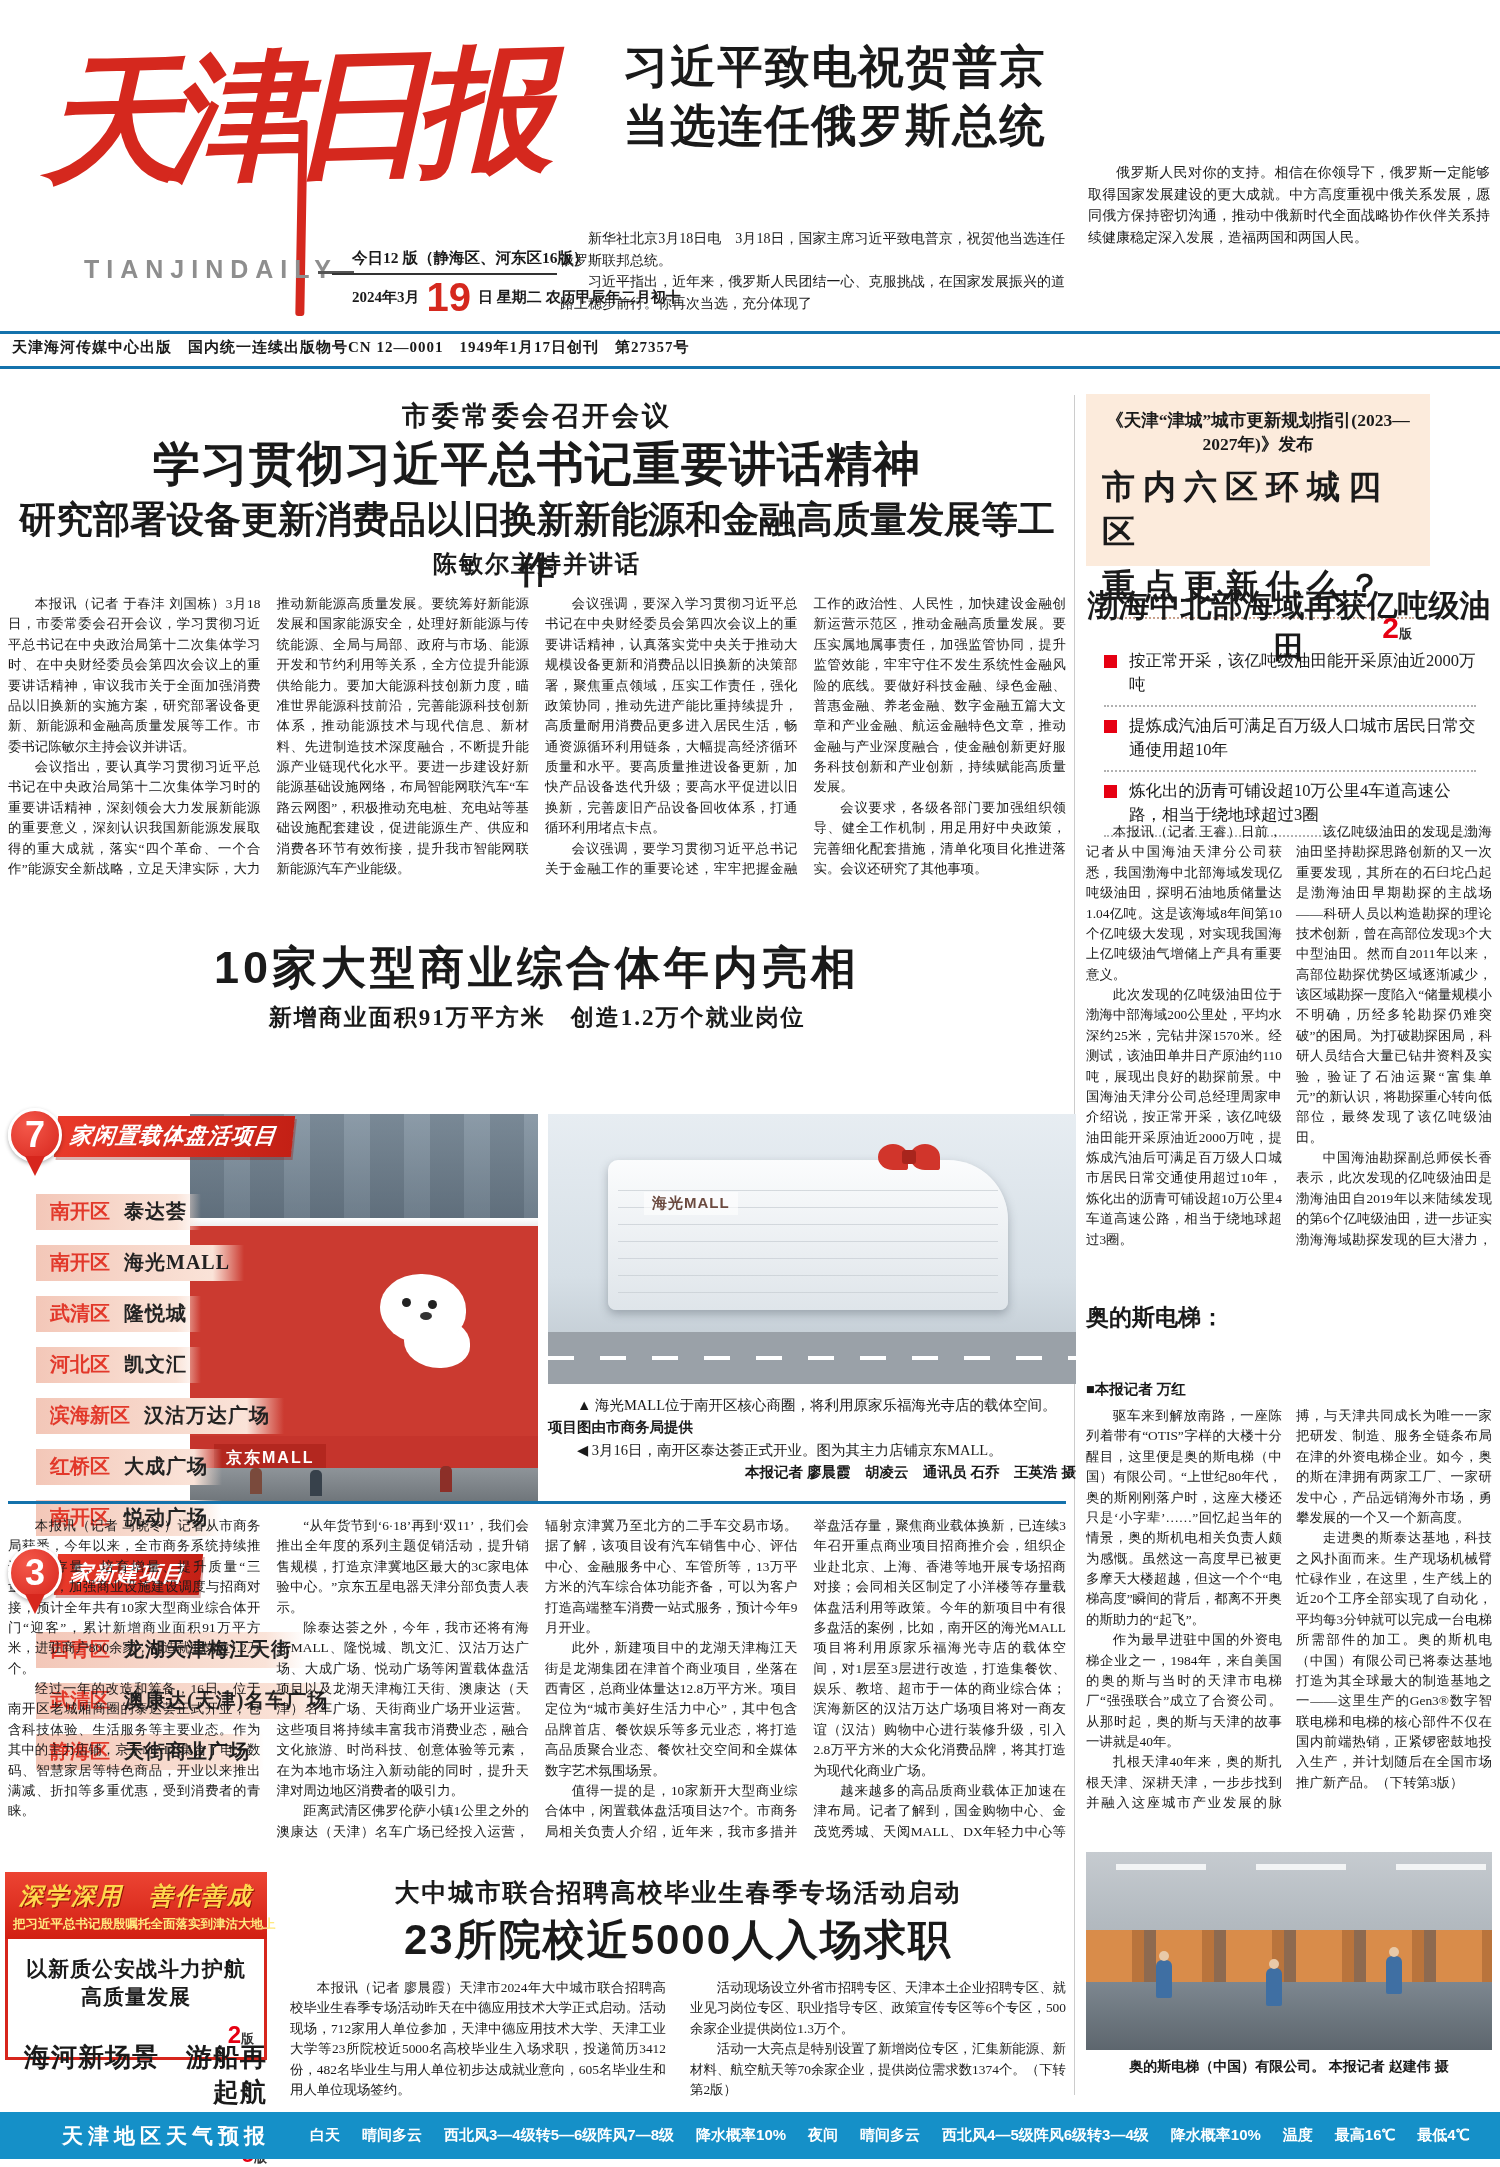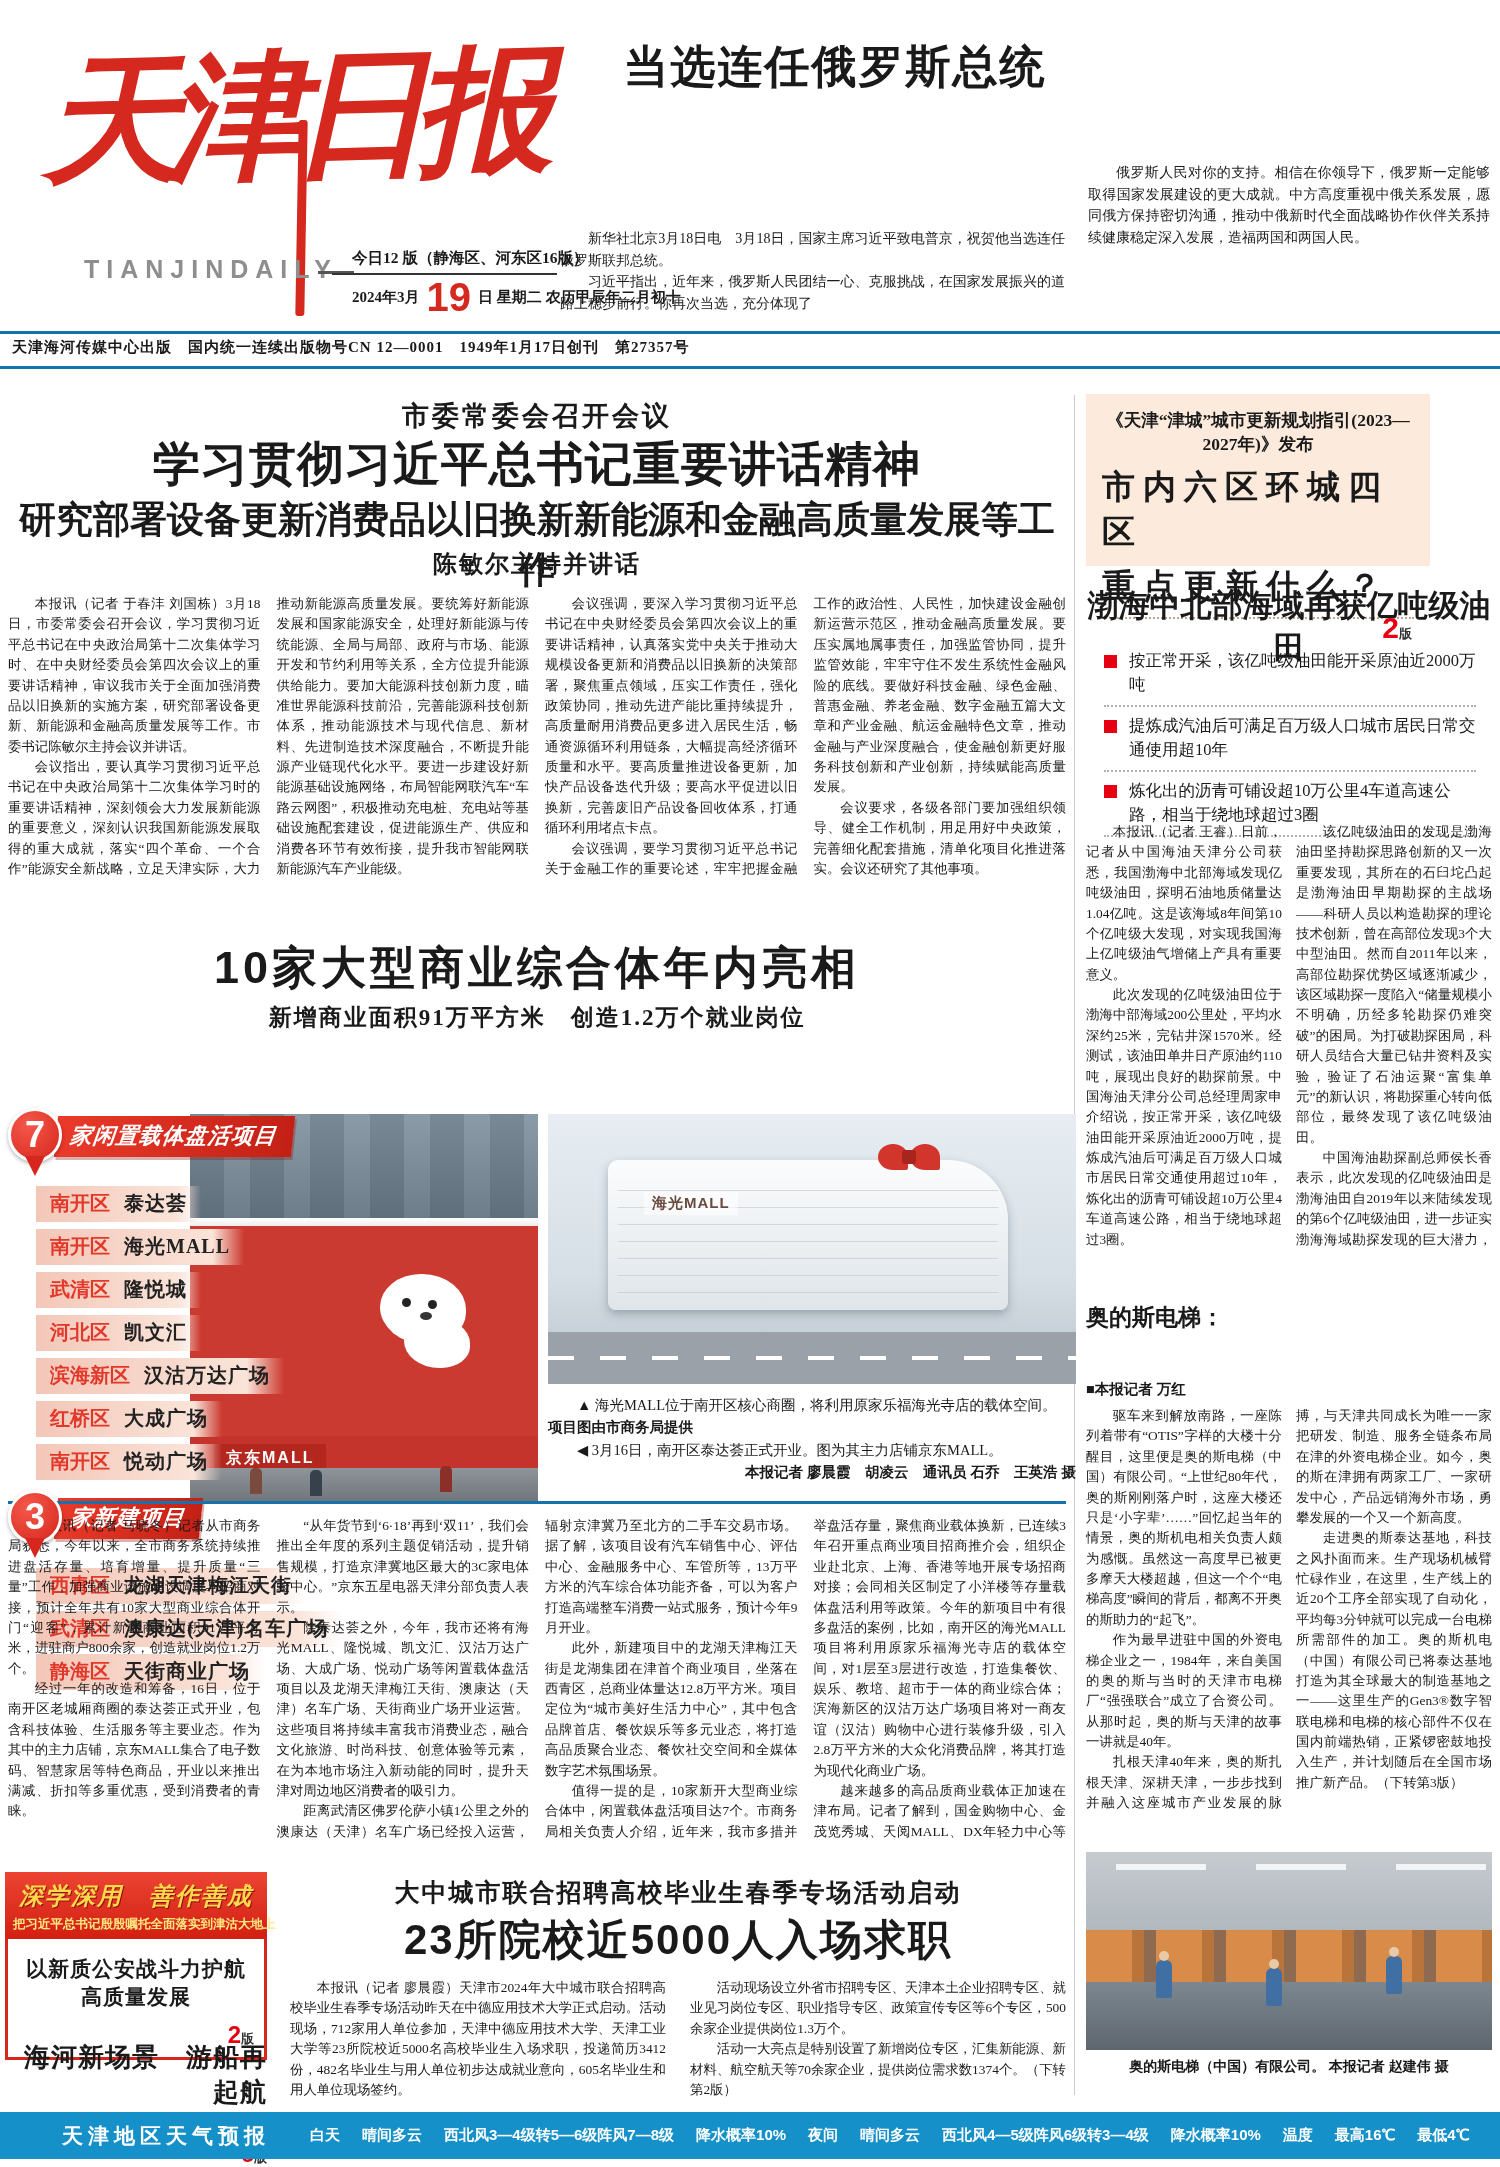--- a/index.html
+++ b/index.html
@@ -130,21 +130,21 @@
   .pin { position:relative; width:54px; height:70px; flex:0 0 54px; z-index:2; }
   .pin-circle { width:54px; height:54px; border-radius:50%; background:radial-gradient(circle at 35% 30%,#f4584a,#d7261d);
      color:#fff; font-family:"Liberation Sans",sans-serif; font-weight:bold; font-size:36px;
      display:flex; align-items:center; justify-content:center; border:3px solid #fff; box-shadow:0 2px 4px rgba(0,0,0,.3); }
   .pin-tip { position:absolute; left:17px; top:48px; border-left:10px solid transparent; border-right:10px solid transparent; border-top:20px solid #d7261d; }
   .list-banner { margin:8px 0 0 -6px; background:linear-gradient(90deg,#ea3a2a,#c32015); color:#fff;
      font-family:"Liberation Sans",sans-serif; font-weight:bold; font-style:italic; font-size:22px;
      padding:5px 16px 6px 14px; transform:skewX(-6deg); letter-spacing:1px; white-space:nowrap; box-shadow:2px 3px 0 rgba(150,30,20,.35); }
   .mall-list { display:flex; flex-direction:column; gap:7px; margin:2px 0 10px 28px; }
   .mall-item { display:flex; gap:14px; align-items:flex-start; padding:4px 14px 5px;
-     background:linear-gradient(90deg,#f3c7b8 0%,#fae3d8 85%,rgba(250,227,216,0)); width:fit-content; }
+     background:linear-gradient(90deg,#f3c7b8 0%,#fae3d8 85%,rgba(250,227,216,0)); width:fit-content;margin-top:8px; }
   .district { color:#e2382a; font-weight:bold; font-size:20px; }
   .mall-name { color:#222; font-weight:bold; font-size:20px; letter-spacing:1px; }
 
   .mall-body { left:8px; top:1516px; width:1058px; height:336px; column-count:4; column-gap:16px; overflow:hidden; }
 
   
   .promo-box { left:5px; top:1872px; width:262px; position:absolute; }
   .promo-banner { background:linear-gradient(180deg,#ec4433,#d21f12); padding:8px 8px 6px; text-align:center; }
   .promo-banner-title { color:#ffd84d; font-weight:900; font-style:italic; font-size:24px; letter-spacing:2px;
      font-family:"Liberation Sans",sans-serif; text-shadow:1px 1px 0 #8e1006; }
@@ -187,20 +187,21 @@
     <div class="edition-divider"></div>
     <div class="date-line">
       <span>2024年3月</span>
       <span class="date-day">19</span>
       <span>日 星期二</span>
       <span>农历甲辰年二月初十</span>
     </div>
   </div>
 
   <div class="abs ts-headline">
+    <div>习近平致电祝贺普京</div>
     <div>当选连任俄罗斯总统</div>
   </div>
   <div class="abs ts-col1 bodytext">
 
   <p>新华社北京3月18日电　3月18日，国家主席习近平致电普京，祝贺他当选连任俄罗斯联邦总统。</p>
       <p>习近平指出，近年来，俄罗斯人民团结一心、克服挑战，在国家发展振兴的道路上稳步前行。你再次当选，充分体现了</p>
     </div>
   <div class="abs ts-col2 bodytext">
 
   <p>俄罗斯人民对你的支持。相信在你领导下，俄罗斯一定能够取得国家发展建设的更大成就。中方高度重视中俄关系发展，愿同俄方保持密切沟通，推动中俄新时代全面战略协作伙伴关系持续健康稳定深入发展，造福两国和两国人民。</p>

